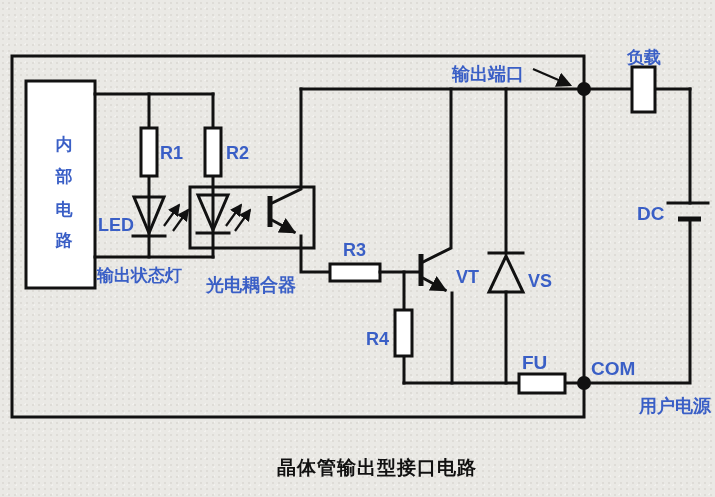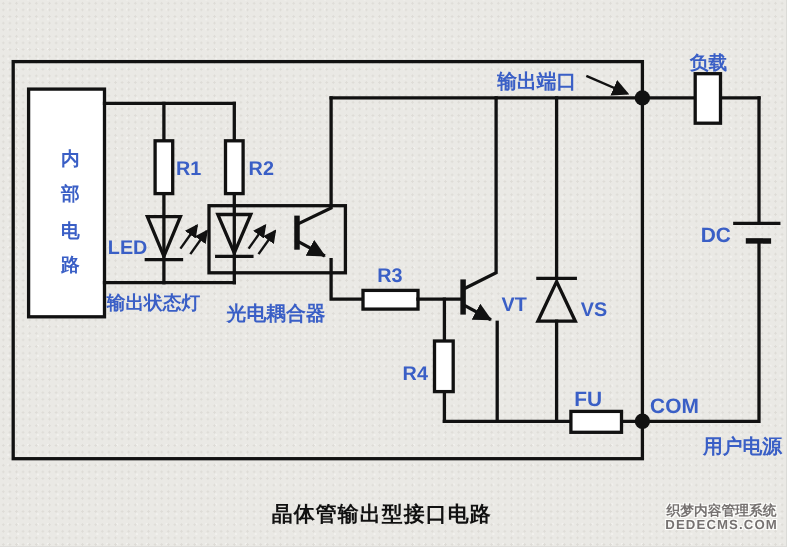--- a/index.html
+++ b/index.html
@@ -15,21 +15,21 @@
   svg{position:absolute;left:0;top:0;}
   .wire{stroke:#111111;stroke-width:3;fill:none;stroke-linecap:square;}
   .thin{stroke:#111111;stroke-width:2.2;fill:none;}
   .thick{stroke:#111111;stroke-width:5;fill:none;stroke-linecap:butt;}
   .box{fill:#ffffff;stroke:#111111;stroke-width:3;}
   .openbox{fill:none;stroke:#111111;stroke-width:3;}
   .dot{fill:#111111;stroke:none;}
   .lbl{fill:#3a5fc6;font-weight:bold;}
   #fig-title{
     position:absolute;left:247px;top:455px;width:230px;
-    font-size:19px;font-weight:bold;color:#111;letter-spacing:1px;white-space:nowrap;
+    font-size:19px;font-weight:bold;color:#111;letter-spacing:1px;white-space:nowrap;text-align:right;
   }
   #watermark{
     position:absolute;left:602px;top:458px;width:108px;text-align:center;
     color:#767271;font-weight:bold;line-height:1.05;
     text-shadow:-1px -1px 0 #fdfdfb,1px -1px 0 #fdfdfb,-1px 1px 0 #fdfdfb,1px 1px 0 #fdfdfb;
   }
   #watermark .l1{font-size:12.5px;letter-spacing:0;}
   #watermark .l2{font-size:12px;letter-spacing:1px;}
 </style>
 </head>
@@ -140,17 +140,13 @@
       <text class="lbl" x="452" y="80" font-size="18" fill="#3a5fc6">输出端口</text>
       <text class="lbl" x="627" y="63" font-size="17" fill="#3a5fc6">负载</text>
       <text class="lbl" x="637" y="220" font-size="19" fill="#3a5fc6">DC</text>
       <text class="lbl" x="591" y="375" font-size="19" fill="#3a5fc6">COM</text>
       <text class="lbl" x="639" y="412" font-size="18" fill="#3a5fc6">用户电源</text>
     </g>
   </svg>
 
   <div id="fig-title">晶体管输出型接口电路</div>
 
-  <div id="watermark">
-    <div class="l1">织梦内容管理系统</div>
-    <div class="l2">DEDECMS.COM</div>
-  </div>
 </div>
 
 </body></html>

